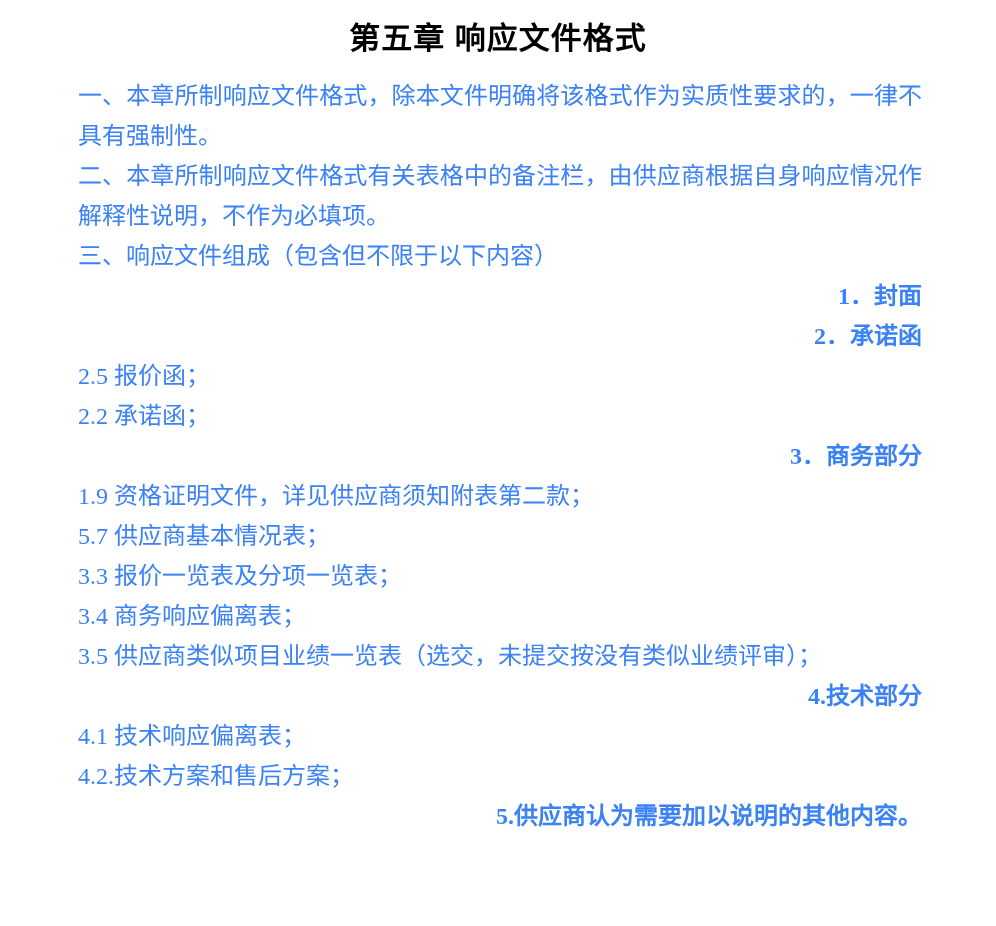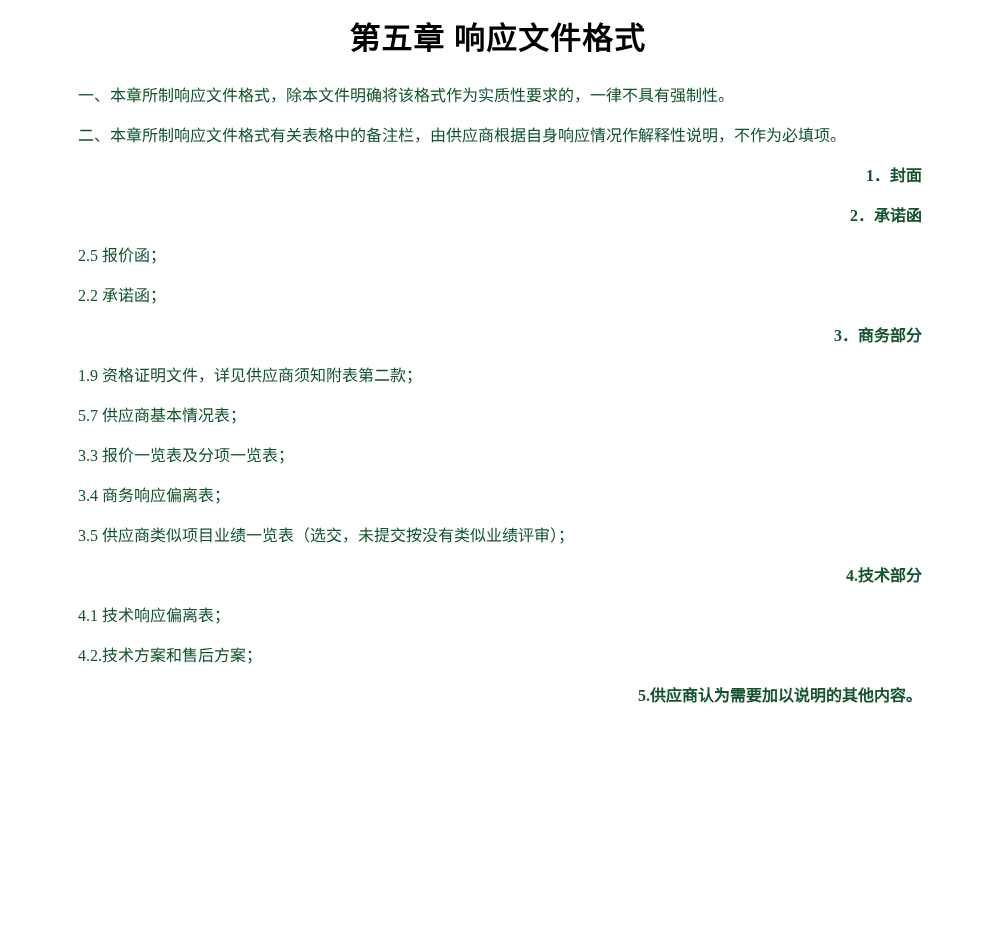--- a/index.html
+++ b/index.html
@@ -16,49 +16,50 @@
     overflow: hidden;
     font-family: "Liberation Serif", "DejaVu Serif", serif;
   }
   .doc-title {
     margin: 14px 0 12px 0;
     line-height: 50px;
     font-size: 31px;
     font-weight: bold;
     text-align: center;
     letter-spacing: 1px;
-    font-family: Liberation Serif, serif;
+    font-family: Liberation Sans, sans-serif;
   }
   .doc-body {
     width: 844px;
     margin: 0 74px 0 78px;
   }
   .para {
     margin: 0;
     padding: 0;
-    font-size: 16px;
+    font-size: 24px;
     line-height: 40px;
     text-align: justify;
     font-family: "Liberation Serif", "DejaVu Serif", serif;
-    color: #14532d;
+    color: #3b82f6;
   }
   .para[data-style="bold"] {
     font-weight: bold;
     text-align: right;
   }
 </style>
 </head>
 <body>
 
 <div class="page">
   <h1 class="doc-title">第五章 响应文件格式</h1>
 
   <div class="doc-body">
     <p class="para" data-style="body">一、本章所制响应文件格式，除本文件明确将该格式作为实质性要求的，一律不具有强制性。</p>
     <p class="para" data-style="body">二、本章所制响应文件格式有关表格中的备注栏，由供应商根据自身响应情况作解释性说明，不作为必填项。</p>
+    <p class="para" data-style="body">三、响应文件组成（包含但不限于以下内容）</p>
     <p class="para" data-style="bold">1．封面</p>
     <p class="para" data-style="bold">2．承诺函</p>
     <p class="para" data-style="body">2.5 报价函；</p>
     <p class="para" data-style="body">2.2 承诺函；</p>
     <p class="para" data-style="bold">3．商务部分</p>
     <p class="para" data-style="body">1.9 资格证明文件，详见供应商须知附表第二款；</p>
     <p class="para" data-style="body">5.7 供应商基本情况表；</p>
     <p class="para" data-style="body">3.3 报价一览表及分项一览表；</p>
     <p class="para" data-style="body">3.4 商务响应偏离表；</p>
     <p class="para" data-style="body">3.5 供应商类似项目业绩一览表（选交，未提交按没有类似业绩评审）；</p>

